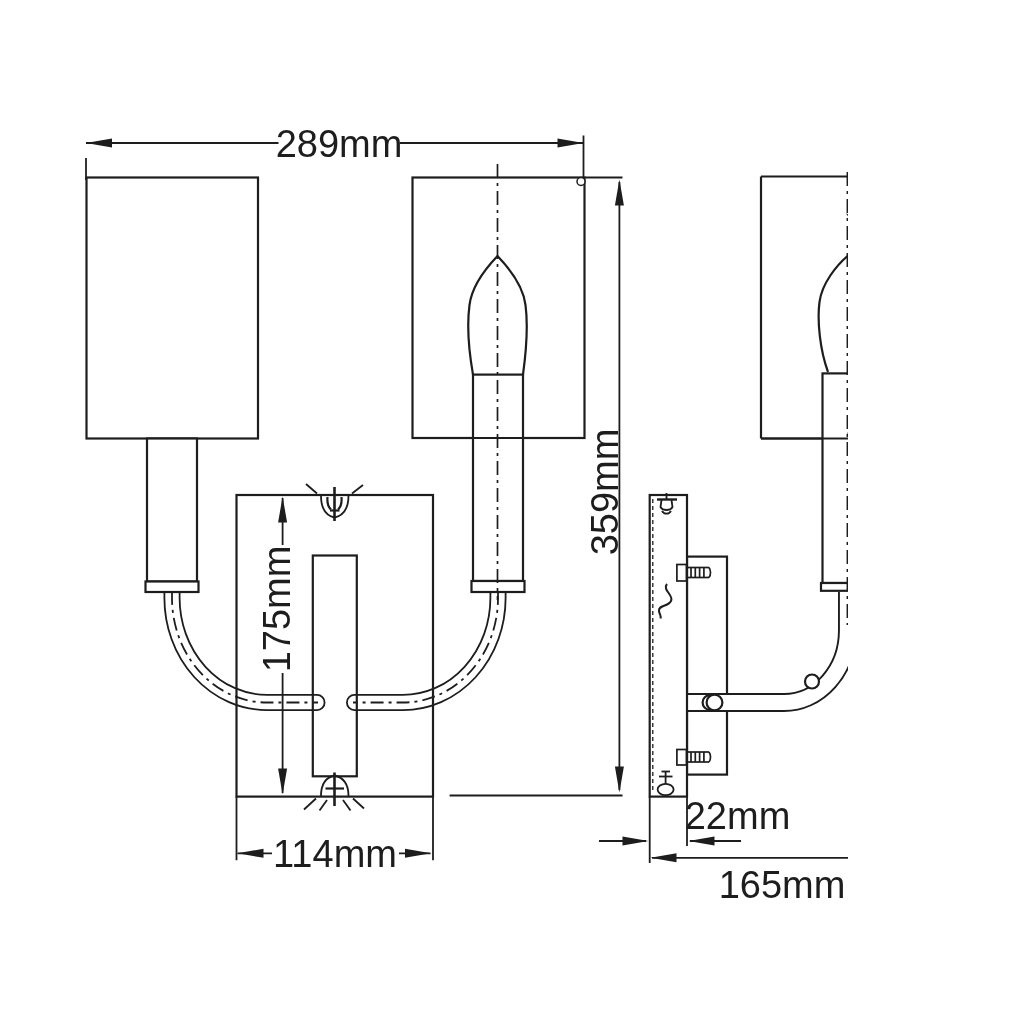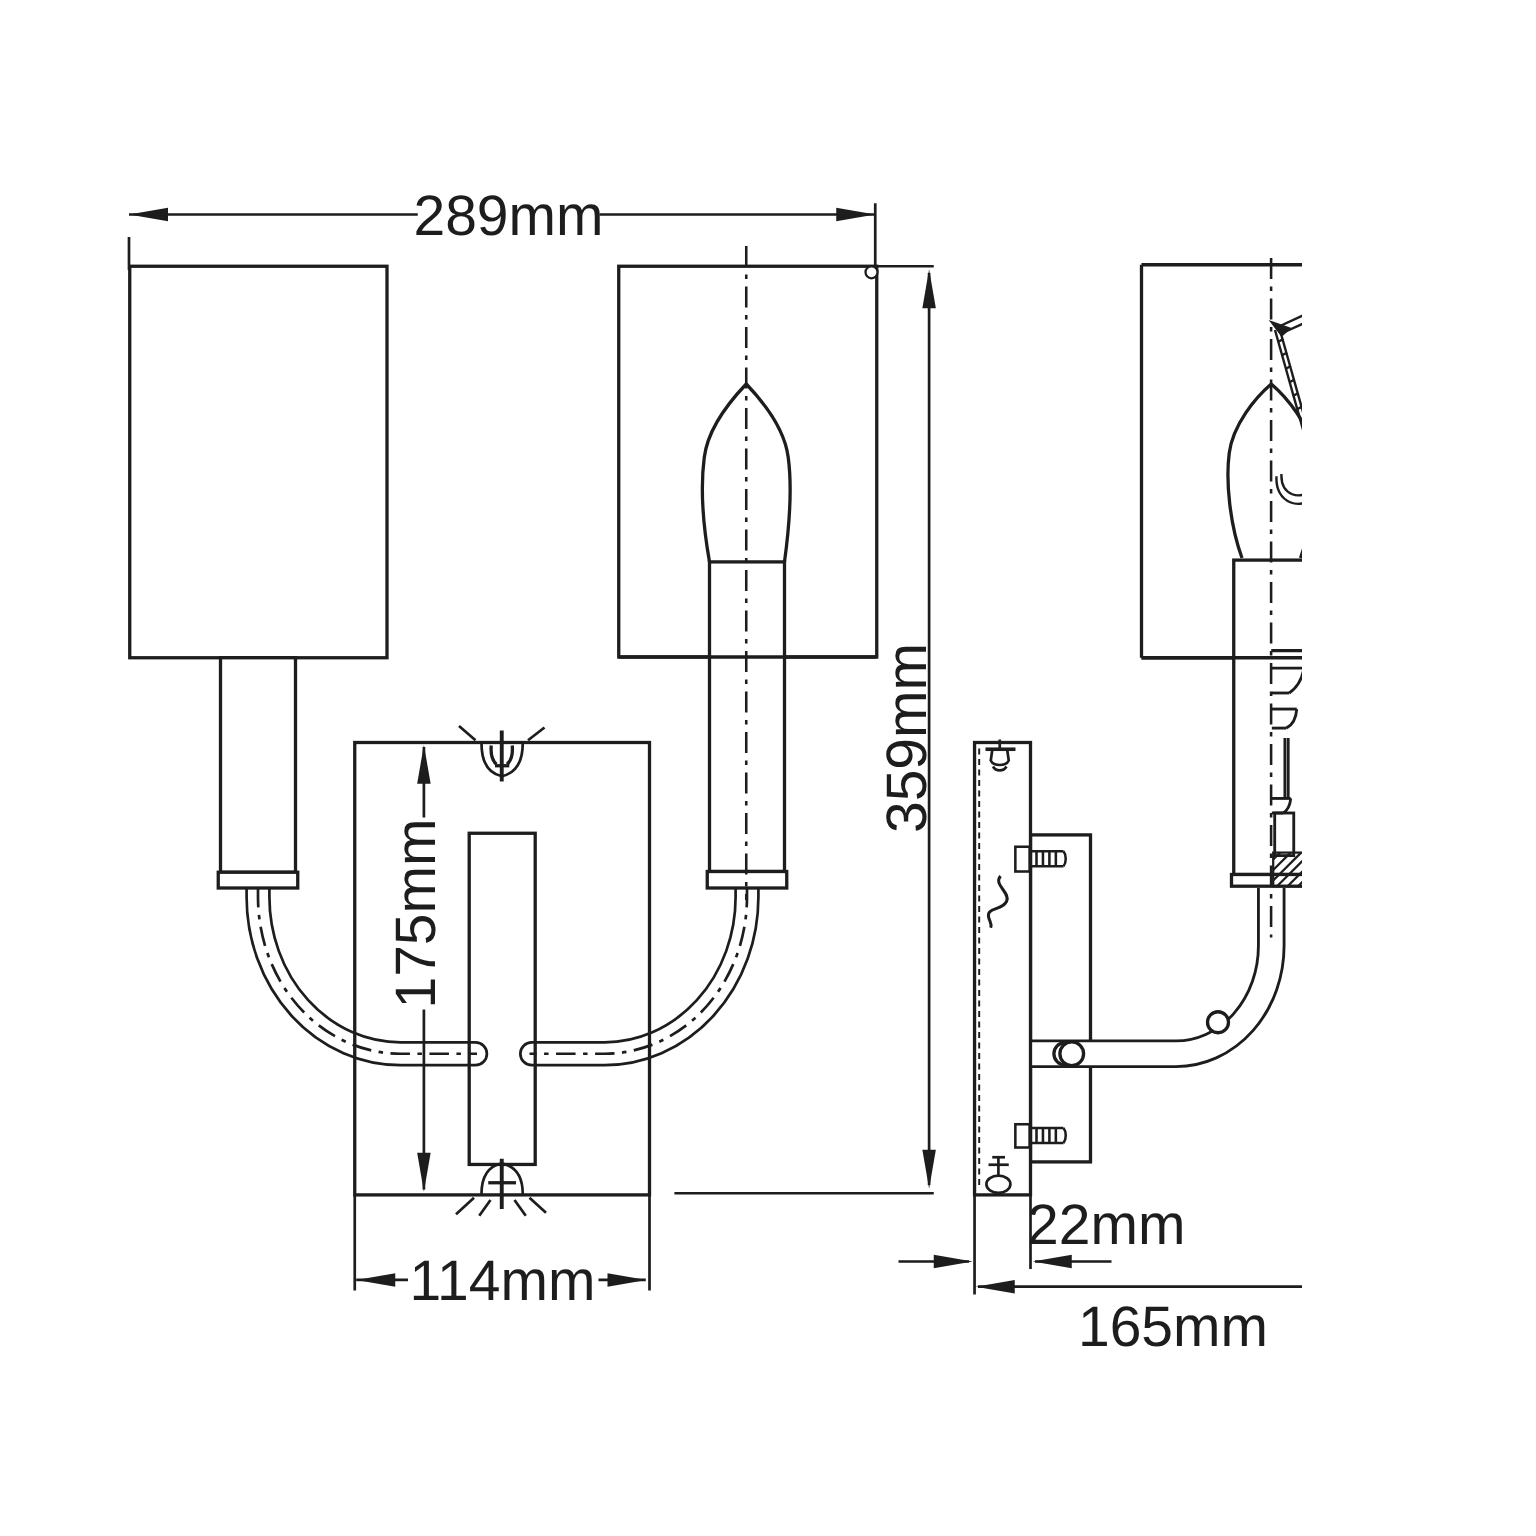--- a/index.html
+++ b/index.html
@@ -1,16 +1,16 @@
 <!DOCTYPE html>
 <html><head>
 <meta charset="utf-8">
 <style>
   html,body{margin:0;padding:0;background:#fff;}
-  #page{width:848px;height:1024px;position:relative;background:#14b8a6;overflow:hidden;padding-left:20px;}
+  #page{width:848px;height:1024px;position:relative;background:#14b8a6;overflow:hidden;}
   svg{position:absolute;top:0;left:0;}
   text{font-family:"Liberation Sans",sans-serif;font-size:38px;fill:#1d1d1d;}
 </style>
 </head>
 <body>
 <div id="page">
 <svg width="1024" height="1024" viewBox="0 0 1024 1024">
   <rect x="0" y="0" width="1024" height="1024" fill="#ffffff"></rect>
 
   <g stroke="#1d1d1d" fill="none" stroke-width="2.2">

